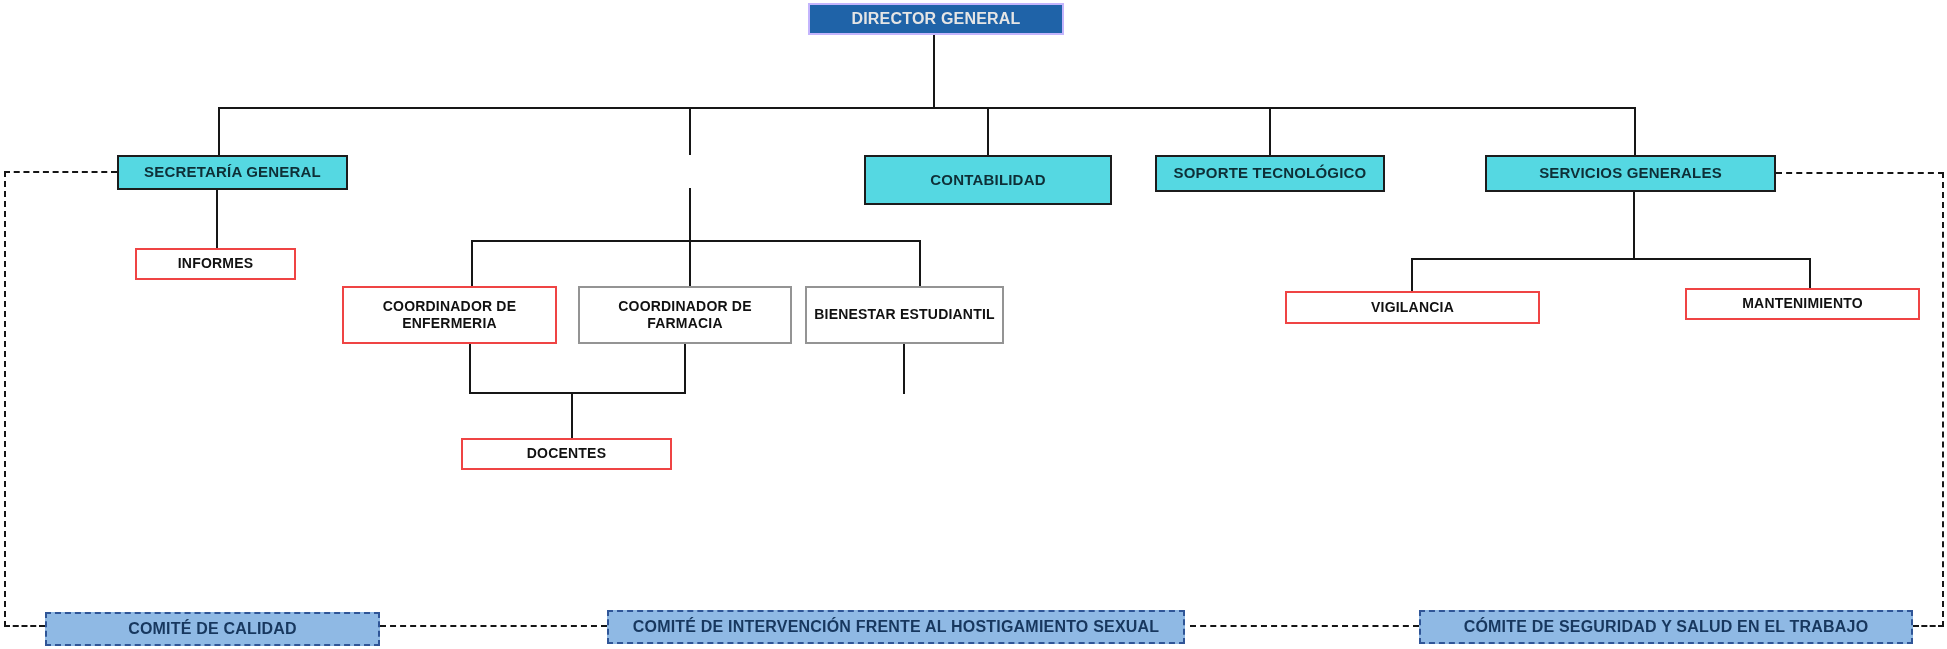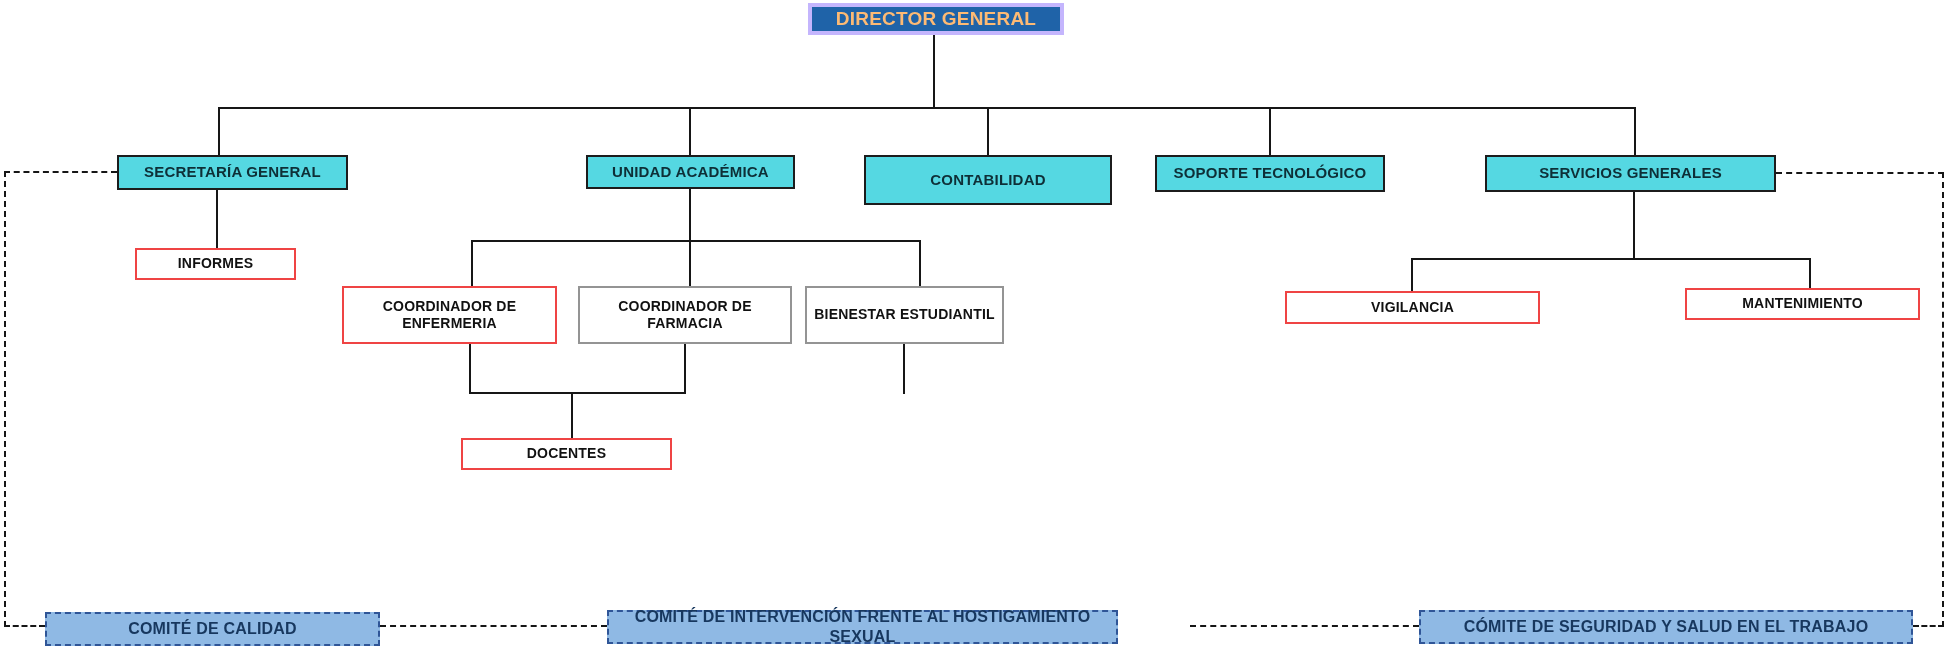--- a/index.html
+++ b/index.html
@@ -15,23 +15,23 @@
     box-sizing:border-box;
     display:flex;align-items:center;justify-content:center;
     text-align:center;
     font-weight:bold;
     letter-spacing:.2px;
     line-height:1.25;
     padding:2px 6px;
   }
   .director{
     background:#1f63a8;
-    border:4px solid #c4b5fd;
-    color:#fdba74;
-    font-size:19px;
+    border:2px solid #c4b5fd;
+    color:#e5e5e5;
+    font-size:16px;
   }
   .lvl2{
     background:#55d8e2;
     border:2px solid #1c1c1c;
     color:#0e2f37;
     font-size:15px;
   }
   .unit{
     background:#ffffff;
     border:2px solid #ef4444;
@@ -89,21 +89,20 @@
   <div class="hdash" style="left:380px;top:625px;width:227px"></div>
   <div class="hdash" style="left:1190px;top:625px;width:229px"></div>
   <div class="hdash" style="left:1913px;top:625px;width:31px"></div>
   <div class="vdash" style="left:1942px;top:172px;height:455px"></div>
   <div class="hdash" style="left:1776px;top:172px;width:168px"></div>
 
   <div class="node director" style="left:808px;top:3px;width:256px;height:32px">DIRECTOR GENERAL</div>
 
   <div class="node lvl2" style="left:117px;top:155px;width:231px;height:35px">SECRETARÍA GENERAL</div>
 
-  <div class="node lvl2" style="left:586px;top:155px;width:209px;height:34px">UNIDAD ACADÉMICA</div>
 
   <div class="node lvl2" style="left:864px;top:155px;width:248px;height:50px">CONTABILIDAD</div>
 
   <div class="node lvl2" style="left:1155px;top:155px;width:230px;height:37px">SOPORTE TECNOLÓGICO</div>
 
   <div class="node lvl2" style="left:1485px;top:155px;width:291px;height:37px">SERVICIOS GENERALES</div>
 
   <div class="node unit" style="left:135px;top:248px;width:161px;height:32px">INFORMES</div>
 
   <div class="node unit" style="left:342px;top:286px;width:215px;height:58px">COORDINADOR DE ENFERMERIA</div>
@@ -114,17 +113,17 @@
 
 
   <div class="node unit" style="left:461px;top:438px;width:211px;height:32px">DOCENTES</div>
 
   <div class="node unit" style="left:1285px;top:291px;width:255px;height:33px">VIGILANCIA</div>
 
   <div class="node unit" style="left:1685px;top:288px;width:235px;height:32px">MANTENIMIENTO</div>
 
   <div class="node committee" style="left:45px;top:612px;width:335px;height:34px">COMITÉ DE CALIDAD</div>
 
-  <div class="node committee" style="left:607px;top:610px;width:511px;height:34px">COMITÉ DE INTERVENCIÓN FRENTE AL HOSTIGAMIENTO SEXUAL</div>
+  <div class="node committee" style="left:607px;top:610px;width:578px;height:34px">COMITÉ DE INTERVENCIÓN FRENTE AL HOSTIGAMIENTO SEXUAL</div>
 
   <div class="node committee" style="left:1419px;top:610px;width:494px;height:34px">CÓMITE DE SEGURIDAD Y SALUD EN EL TRABAJO</div>
 
 </div>
 
 </body></html>

